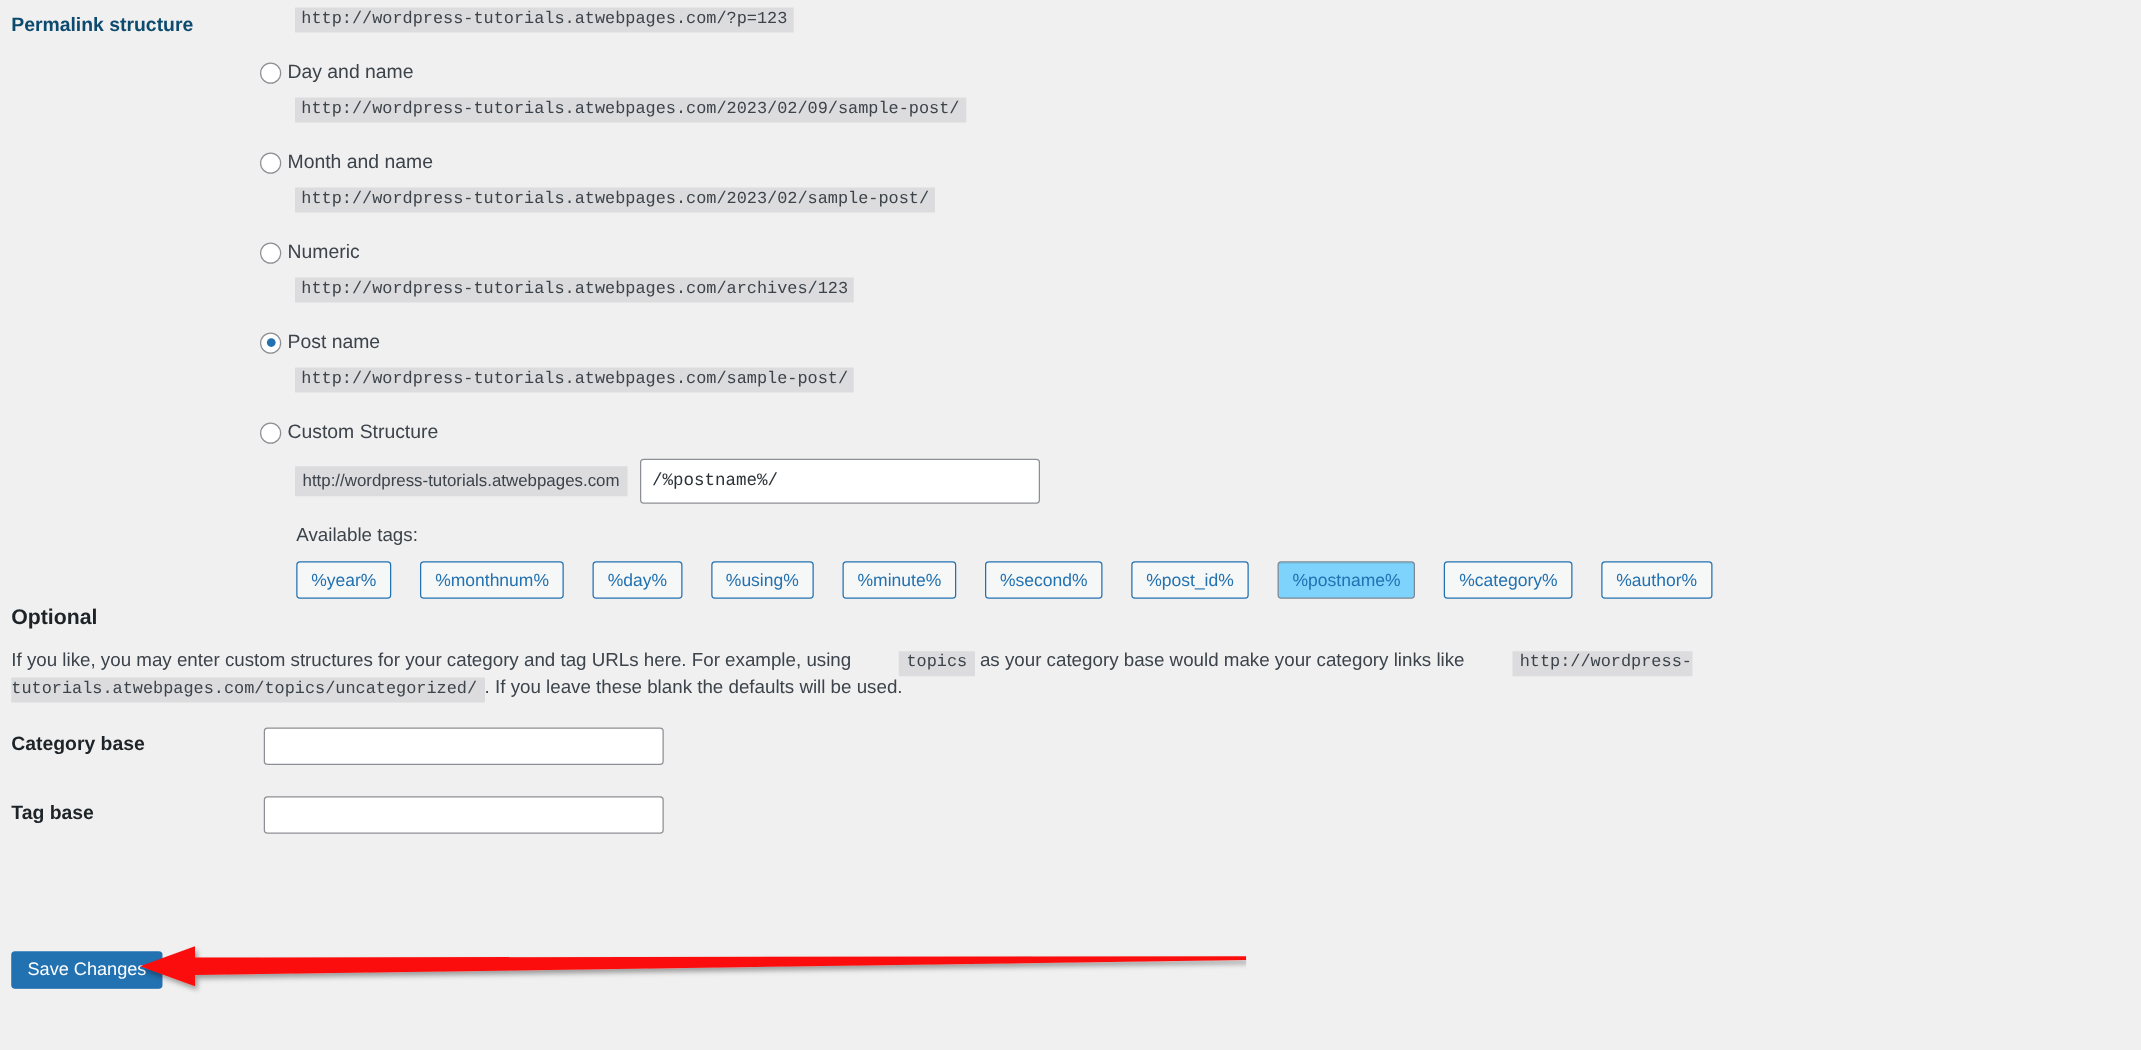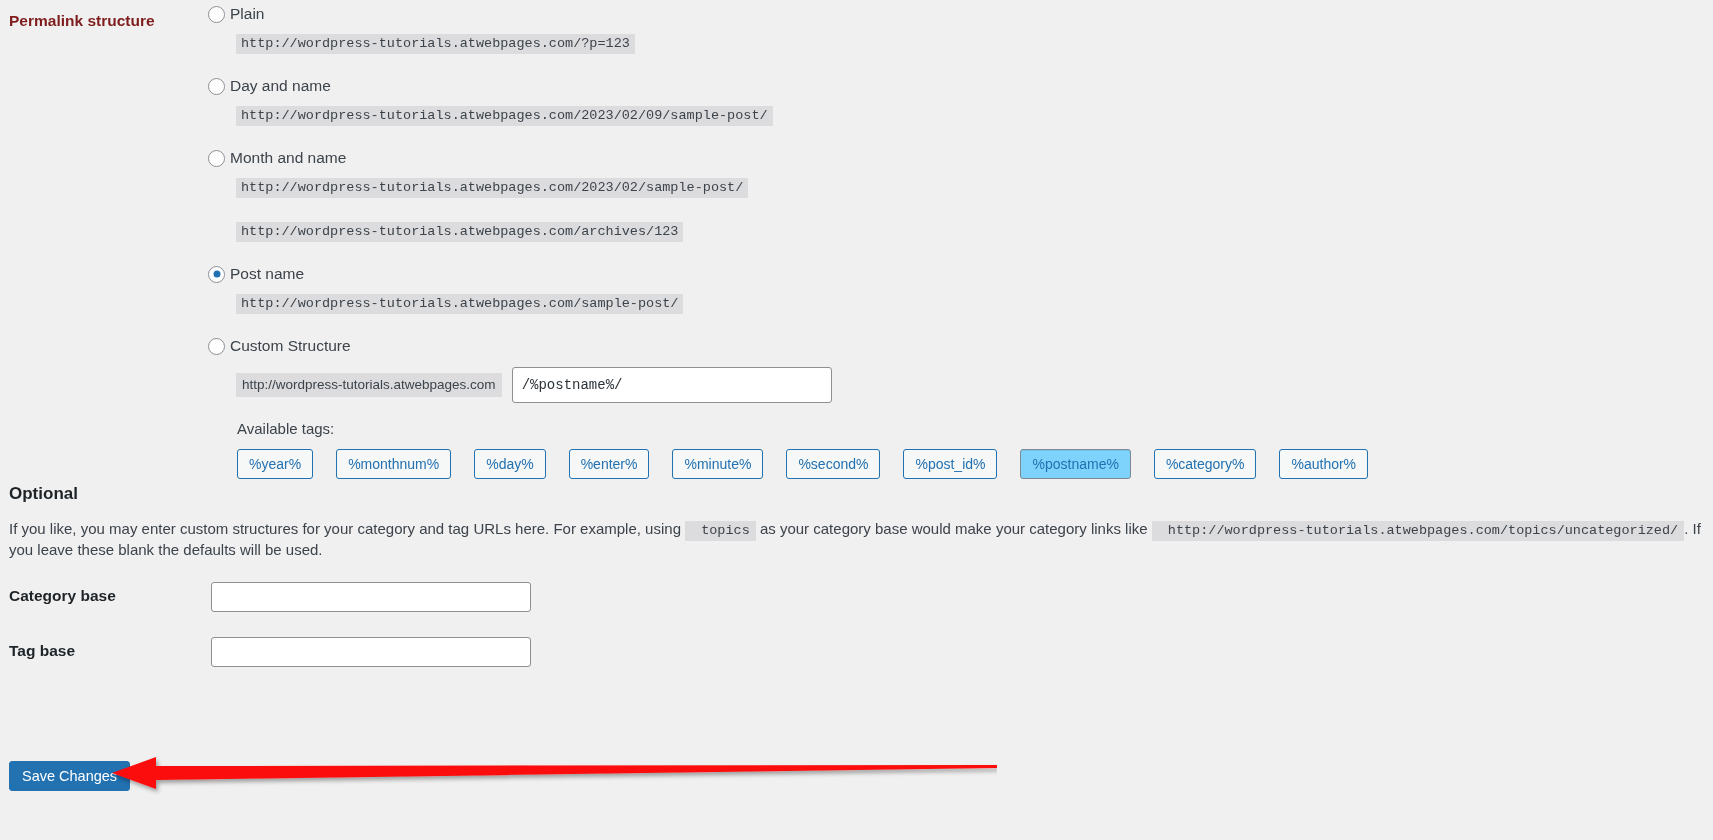--- a/index.html
+++ b/index.html
@@ -28,21 +28,21 @@
     top: 0;
     left: 0;
     width: 1713px;
   }
   .perma-label {
     position: absolute;
     left: 9px;
     top: 11px;
     font-size: 15.5px;
     font-weight: bold;
-    color: #7f1d1d;
+    color: #0c4a6e;
     line-height: 1.3;
   }
 
   .options {
     position: absolute;
     left: 230px;
     top: 0;
   }
 
   .option {
@@ -189,22 +189,23 @@
     top: 519px;
     width: 1700px;
     font-size: 15px;
     line-height: 19px;
     color: #3c434a;
   }
   .inline-code {
     font-family: "Liberation Mono", monospace;
     font-size: 13.5px;
     background: #dcdcde;
-    padding: 2px 6px 3px 16px;
-    color: #3c434a;
+    padding: 2px 6px 3px 6px;
+    color: #3c434a;
+    margin-left: 34px;
   }
 
   
   .field-row {
     position: absolute;
     left: 0;
     width: 1000px;
     height: 32px;
     padding-left: 26px;
   }
@@ -268,44 +269,44 @@
 <body>
 
 <div class="page">
 
   <div class="perma-row">
     <div class="perma-label">Permalink structure</div>
 
     <div class="options">
 
       <div class="option opt-block">
-        <div class="opt-line">
-          <span class="radio"></span>
-          <span class="opt-label">Plain</span>
-        </div>
         <div class="opt-url">http://wordpress-tutorials.atwebpages.com/?p=123</div>
       </div>
 
       <div class="option opt-block">
         <div class="opt-line">
           <span class="radio"></span>
           <span class="opt-label">Day and name</span>
         </div>
         <div class="opt-url">http://wordpress-tutorials.atwebpages.com/2023/02/09/sample-post/</div>
       </div>
 
       <div class="option opt-block">
         <div class="opt-line">
           <span class="radio"></span>
           <span class="opt-label">Month and name</span>
         </div>
         <div class="opt-url">http://wordpress-tutorials.atwebpages.com/2023/02/sample-post/</div>
       </div>
 
       <div class="option opt-block">
+        <div class="opt-line">
+          <span class="radio"></span>
+          <span class="opt-label">Numeric</span>
+        </div>
         <div class="opt-url">http://wordpress-tutorials.atwebpages.com/archives/123</div>
       </div>
 
       <div class="option opt-block">
         <div class="opt-line">
           <span class="radio checked"></span>
           <span class="opt-label">Post name</span>
         </div>
         <div class="opt-url">http://wordpress-tutorials.atwebpages.com/sample-post/</div>
       </div>
@@ -320,21 +321,21 @@
           <span class="custom-prefix">http://wordpress-tutorials.atwebpages.com</span>
           <input class="custom-input" type="text" value="/%postname%/" style="">
         </div>
 
         <div class="avail-tags-label">Available tags:</div>
 
         <div class="tag-list">
           <button class="tag-btn">%year%</button>
           <button class="tag-btn">%monthnum%</button>
           <button class="tag-btn">%day%</button>
-          <button class="tag-btn">%enter%</button>
+          <button class="tag-btn">%using%</button>
           <button class="tag-btn">%minute%</button>
           <button class="tag-btn">%second%</button>
           <button class="tag-btn">%post_id%</button>
           <button class="tag-btn active">%postname%</button>
           <button class="tag-btn">%category%</button>
           <button class="tag-btn">%author%</button>
         </div>
       </div>
 
     </div>

